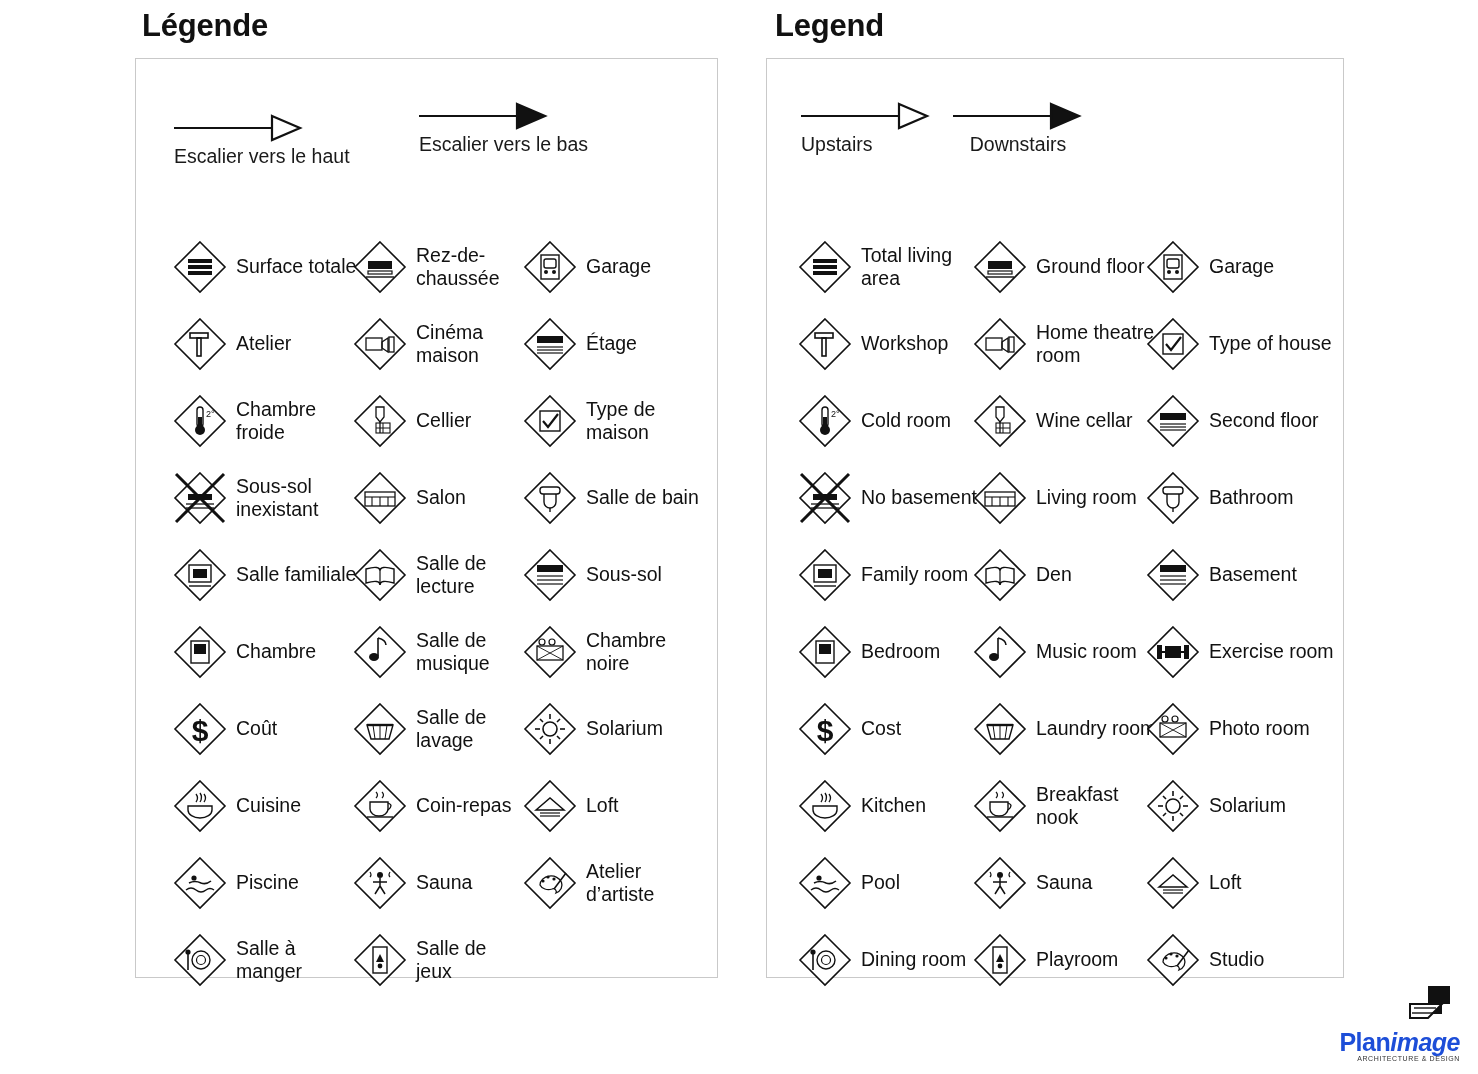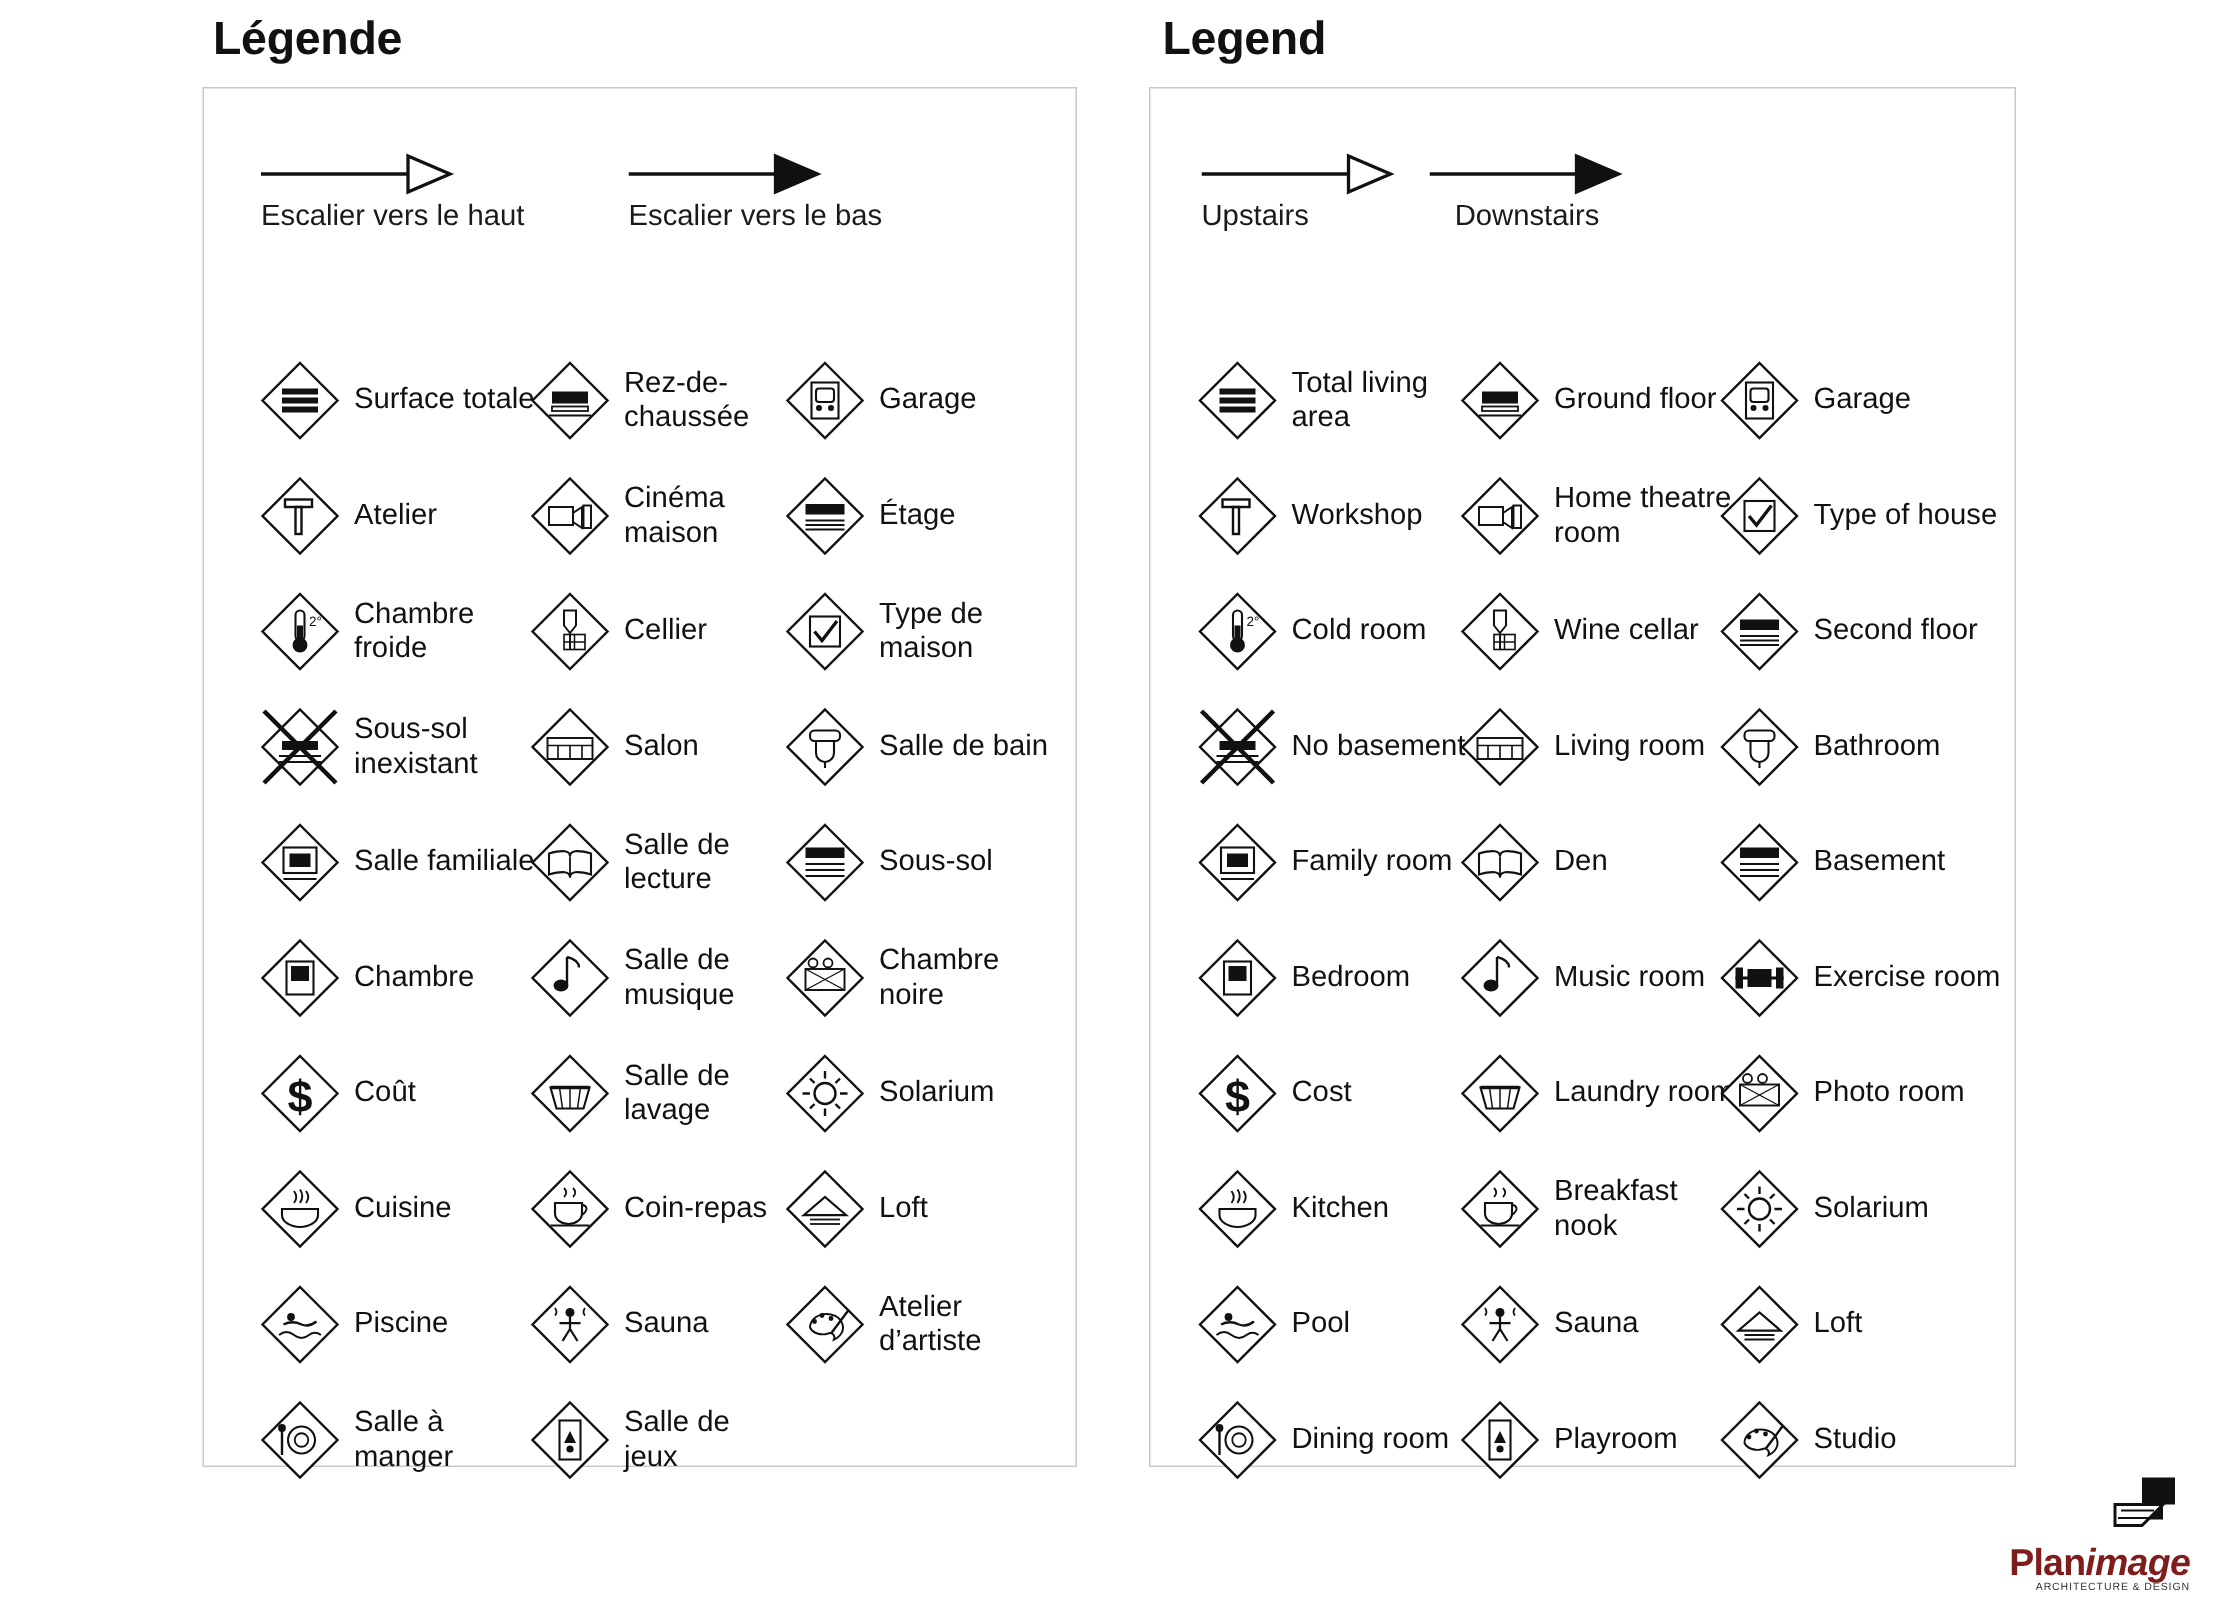--- a/index.html
+++ b/index.html
@@ -61,36 +61,36 @@
   
   .en .c0 { left: 797px; width: 190px; }
   .en .c1 { left: 972px; width: 185px; }
   .en .c2 { left: 1145px; width: 195px; }
 
   .grid.fr, .grid.en { position: absolute; }
 
   
   .logo { position: absolute; right: 18px; bottom: 12px; text-align: right; }
   .logo-mark { display: inline-block; }
-  .logo-text { font-size: 25px; font-weight: bold; letter-spacing: -0.5px; color: #7f1d1d; }
+  .logo-text { font-size: 25px; font-weight: bold; letter-spacing: -0.5px; color: #1d4ed8; }
   .logo-text .ital { font-style: italic; font-weight: bold; }
   .logo-sub { font-size: 7px; letter-spacing: 0.6px; color: #333; margin-top: -2px; }
 </style>
 </head>
 <body>
 
 <div class="page">
 
   <div class="panel-title title-fr">Légende</div>
   <div class="panel-title title-en">Legend</div>
 
   <div class="panel panel-fr">
     <div class="stairs-row">
 
-      <div class="stairs-item" style="left:38px; top:0;text-align:center;">
+      <div class="stairs-item" style="left:38px; top:12px;text-align:center;">
         <svg class="arrow-svg" width="130" height="34" viewBox="0 0 130 34">
           <line x1="0" y1="17" x2="100" y2="17" stroke="#111" stroke-width="2.2"></line>
           <polygon points="98,5 126,17 98,29" fill="#ffffff" stroke="#111" stroke-width="2.2"></polygon>
         </svg>
         <div class="stairs-label">Escalier vers le haut</div>
       </div>
 
       <div class="stairs-item" style="left:283px; top:0;">
         <svg class="arrow-svg" width="130" height="34" viewBox="0 0 130 34">
           <line x1="0" y1="17" x2="100" y2="17" stroke="#111" stroke-width="2.2"></line>

